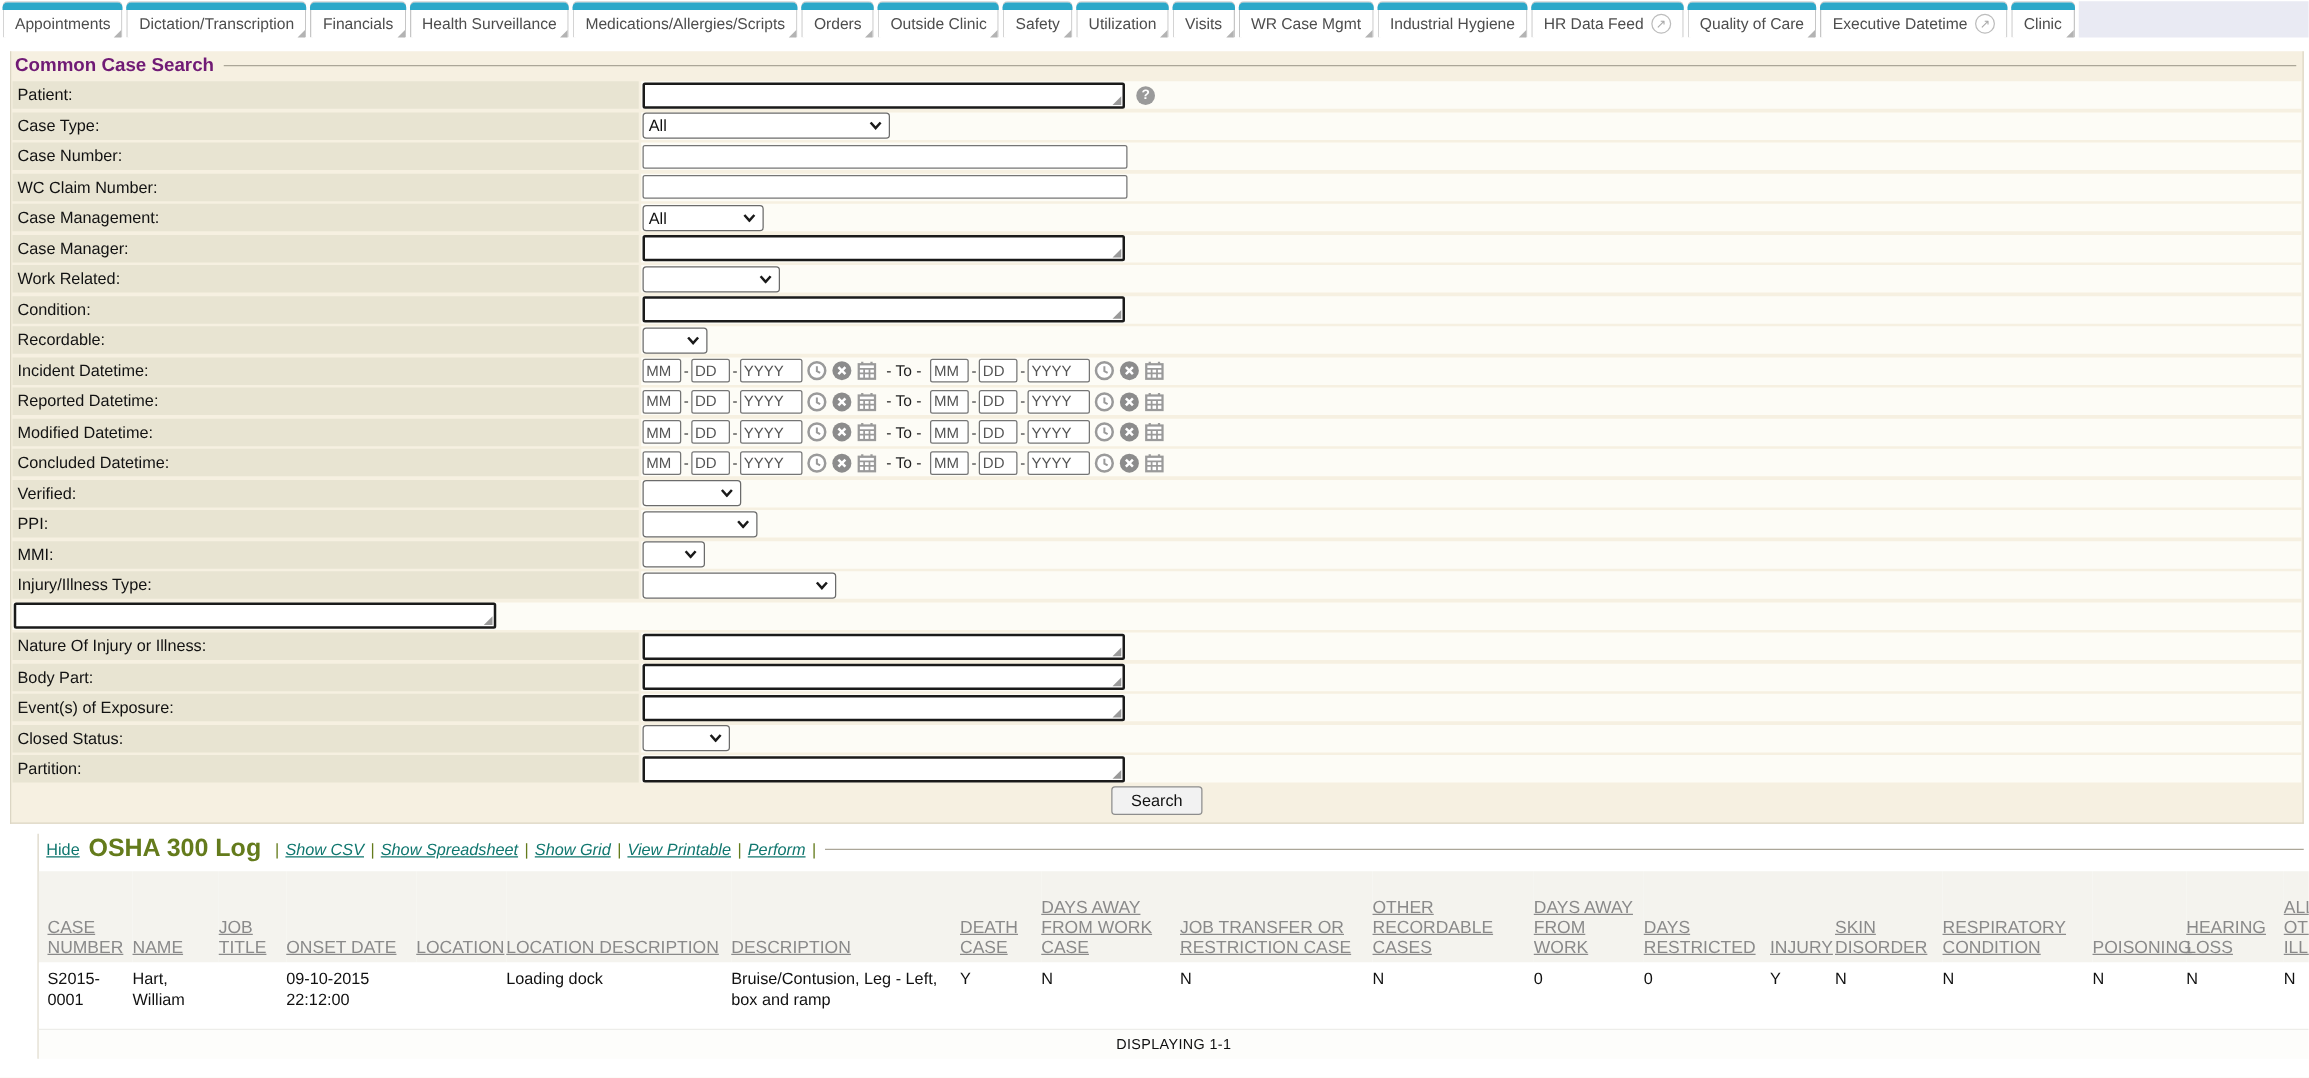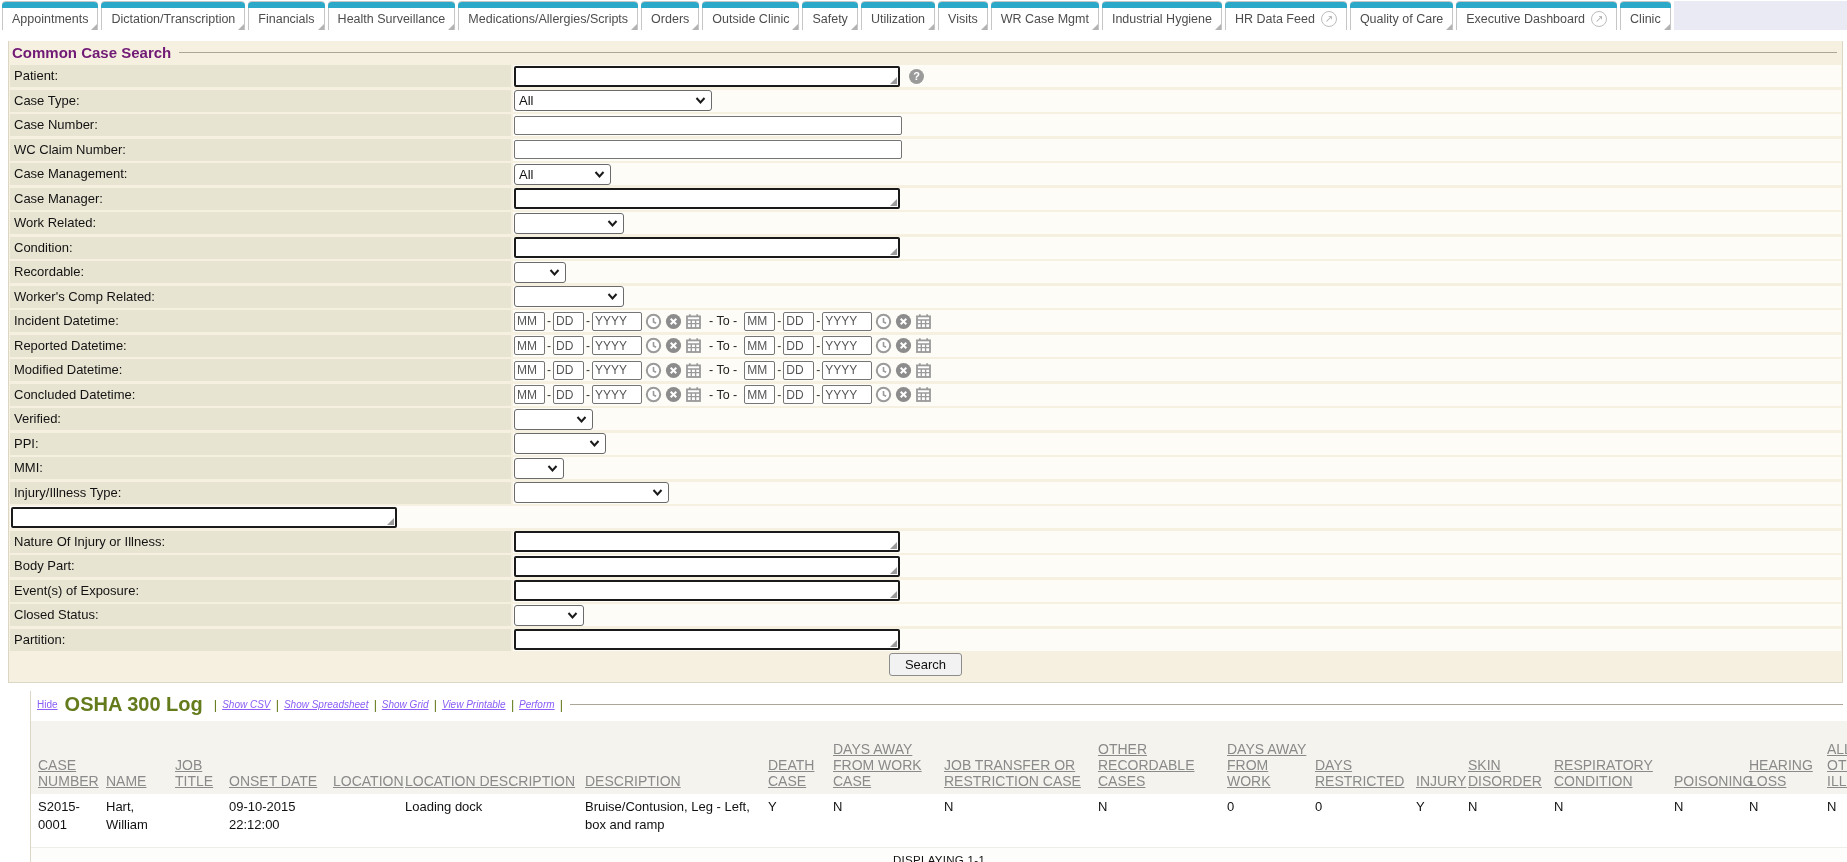--- a/index.html
+++ b/index.html
@@ -53,21 +53,21 @@
   .to-sep{margin:0 7px;font-size:12.5px;color:#222;white-space:nowrap;}
   .dt-group{display:inline-flex;align-items:center;}
 
   .search-row{display:flex;justify-content:center;margin-top:0;}
   .search-btn{font-family:"Liberation Sans",sans-serif;font-size:13px;color:#111;
     background:#F2F2F2;border:1px solid #8D8D8D;border-radius:3px;padding:3px 15px;cursor:pointer;}
 
   
   .osha-panel{margin:8px 0 0 30px;border-left:1px solid #DBD6C6;}
   .osha-legend{display:flex;align-items:center;padding-left:6px;height:26px;}
-  .olink{color:#8b5cf6;font-size:10px;text-decoration:underline;cursor:pointer;white-space:nowrap;}
+  .olink{color:#0f766e;font-size:13px;text-decoration:underline;cursor:pointer;white-space:nowrap;}
   .osha-title{color:#647B1C;font-size:20px;font-weight:bold;margin:0 6px 0 7px;white-space:nowrap;}
   .osep{color:#647B1C;font-size:13px;margin:0 5px;}
   .osha-legend .legend-line{margin-left:2px;}
 
   .osha-table{border-collapse:collapse;table-layout:fixed;width:100%;margin-top:4px;}
   .osha-table thead tr{background:#F4F3EE;}
   .osha-table th{color:#8A8A8A;font-size:14px;font-weight:normal;text-align:left;
     vertical-align:bottom;padding:20px 8px 5px 0;}
   .osha-table th span{text-decoration:underline;}
   .osha-table th:first-child{padding-left:7px;}
@@ -147,21 +147,21 @@
        <span class="tab-label">HR Data Feed</span>
       <span class="tab-ext">↗</span>
      </div>
     <div class="tab">
        <div class="tab-stripe"></div>
        <span class="tab-label">Quality of Care</span>
       <i class="fold"></i>
      </div>
     <div class="tab">
        <div class="tab-stripe"></div>
-       <span class="tab-label">Executive Dashboard</span>
+       <span class="tab-label">Executive Datetime</span>
       <span class="tab-ext">↗</span>
      </div>
     <div class="tab">
        <div class="tab-stripe"></div>
        <span class="tab-label">Clinic</span>
       <i class="fold"></i>
      </div>
     <div class="tab-filler"></div>
   </div>
 
@@ -241,31 +241,20 @@
           <span class="thick-wrap">
       <input class="inp thick" style="width: 386px;" value="">
       <i class="grip"></i>
           </span>
         </div>
      </div>
       <div class="frow">
        <div class="frow-label">Recordable:</div>
        <div class="frow-ctrl">
           <span class="sel" style="width:52px">
-      <span></span>
-            <svg width="11" height="7" viewBox="0 0 11 7">
-              <path d="M1.5 1 L5.5 5.5 L9.5 1" fill="none" stroke="#1a1a1a" stroke-width="2"></path>
-            </svg>
-          </span>
-        </div>
-     </div>
-      <div class="frow">
-       <div class="frow-label">Worker's Comp Related:</div>
-       <div class="frow-ctrl">
-          <span class="sel" style="width:110px">
       <span></span>
             <svg width="11" height="7" viewBox="0 0 11 7">
               <path d="M1.5 1 L5.5 5.5 L9.5 1" fill="none" stroke="#1a1a1a" stroke-width="2"></path>
             </svg>
           </span>
         </div>
      </div>
       <div class="frow">
        <div class="frow-label">Incident Datetime:</div>
        <div class="frow-ctrl">

